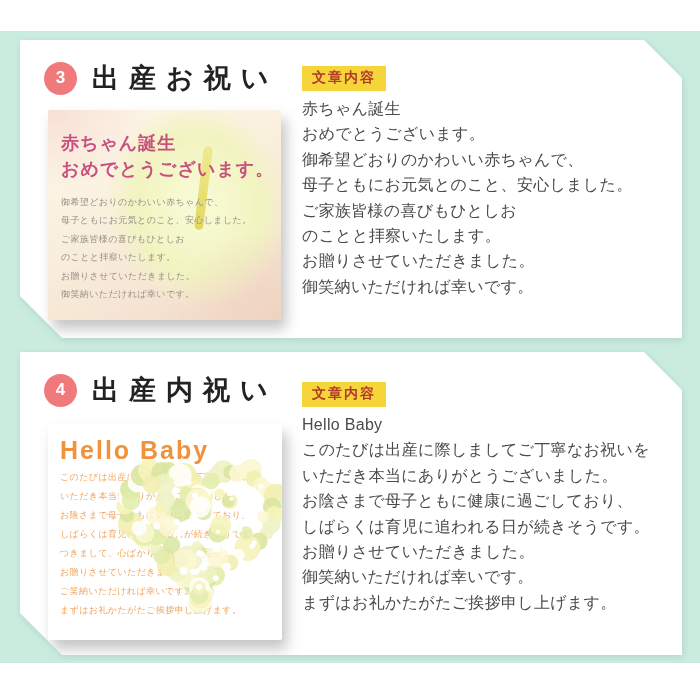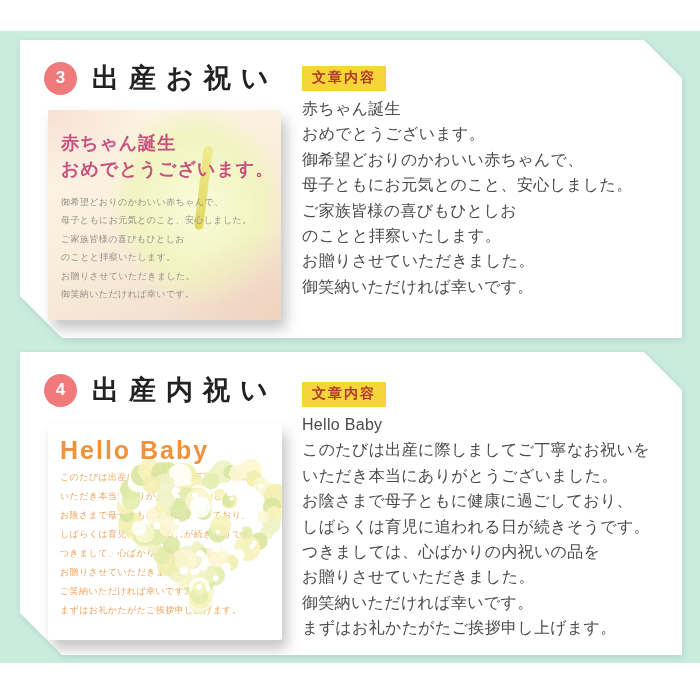--- a/index.html
+++ b/index.html
@@ -298,21 +298,20 @@
     </div>
 
     <div class="content">
       <span class="tag-label">文章内容</span>
       <div class="msg">
           <div class="ln">Hello Baby</div>
           <div class="ln">このたびは出産に際しましてご丁寧なお祝いを</div>
           <div class="ln">いただき本当にありがとうございました。</div>
           <div class="ln">お陰さまで母子ともに健康に過ごしており、</div>
           <div class="ln">しばらくは育児に追われる日が続きそうです。</div>
-          <div class="ln">つきましては、心ばかりの内祝いの品を</div>
           <div class="ln">お贈りさせていただきました。</div>
           <div class="ln">御笑納いただければ幸いです。</div>
           <div class="ln">まずはお礼かたがたご挨拶申し上げます。</div>
         </div>
     </div>
 
   </div>
 </div>
 
 </body></html>

